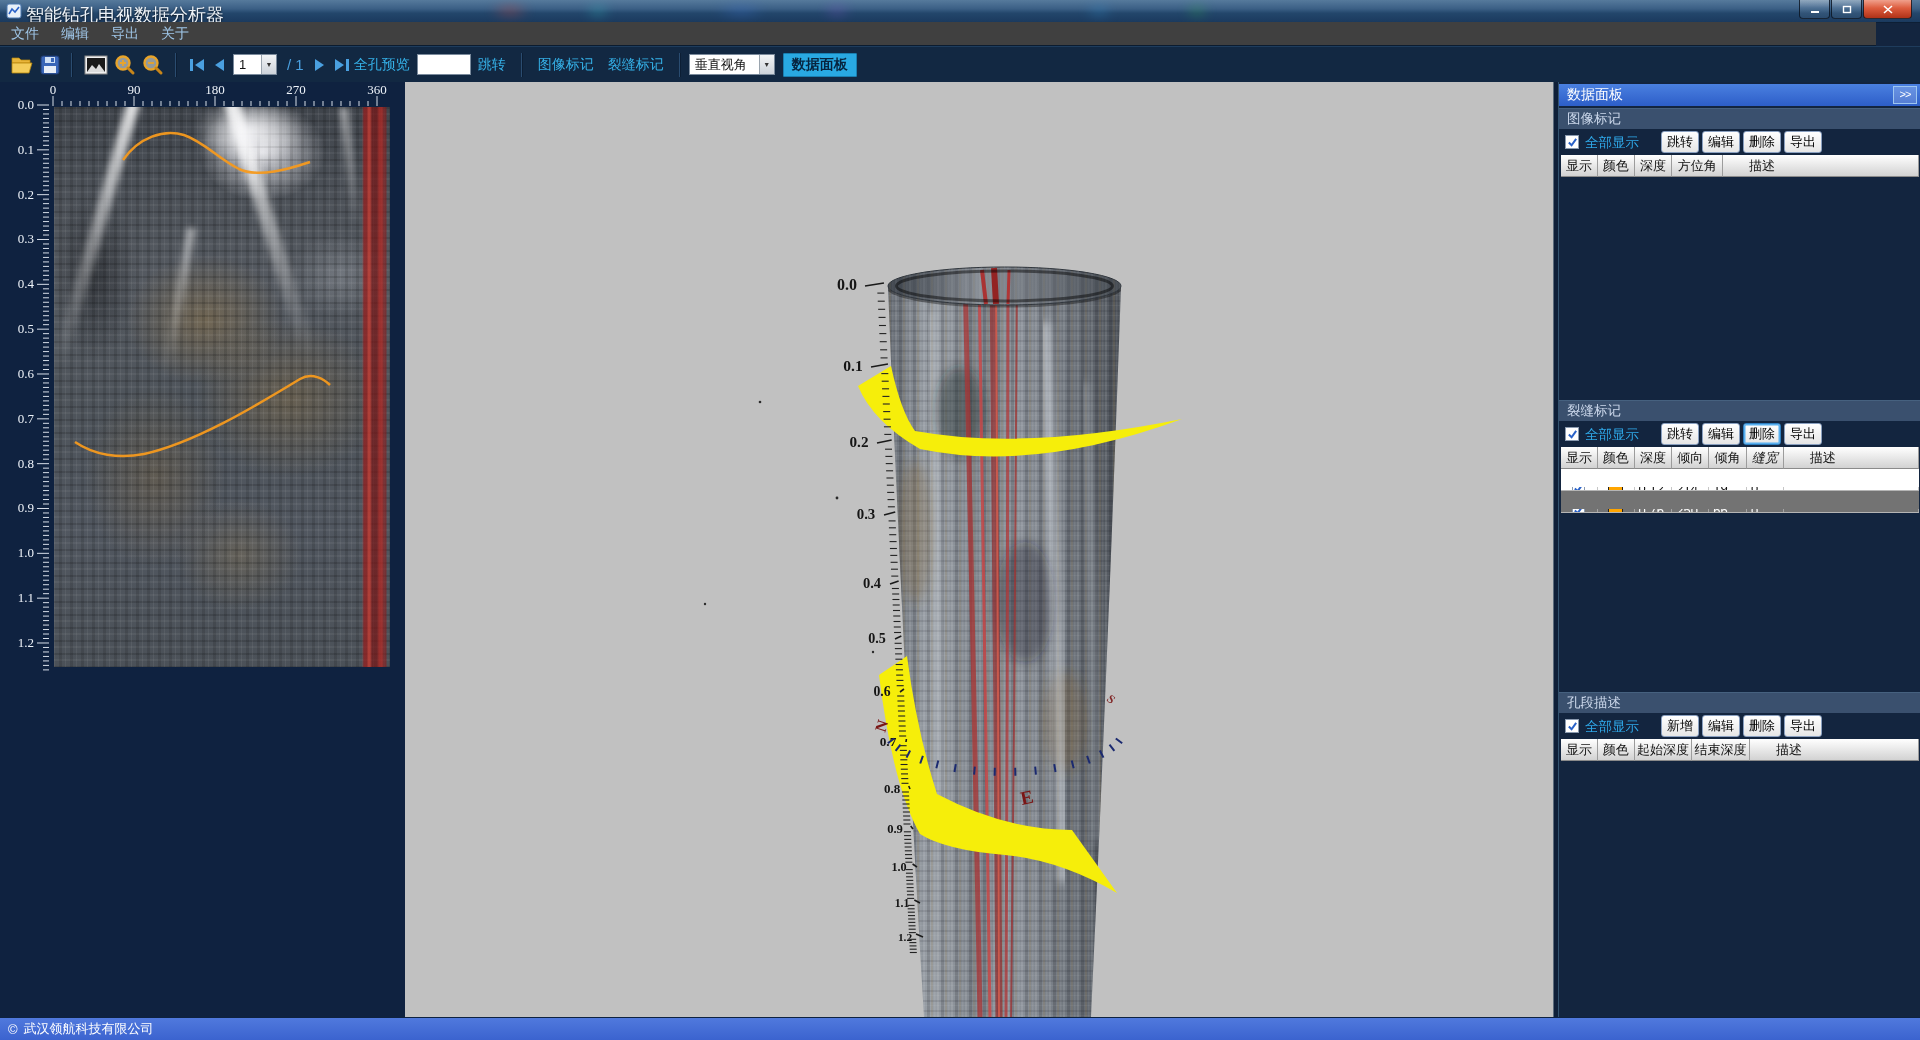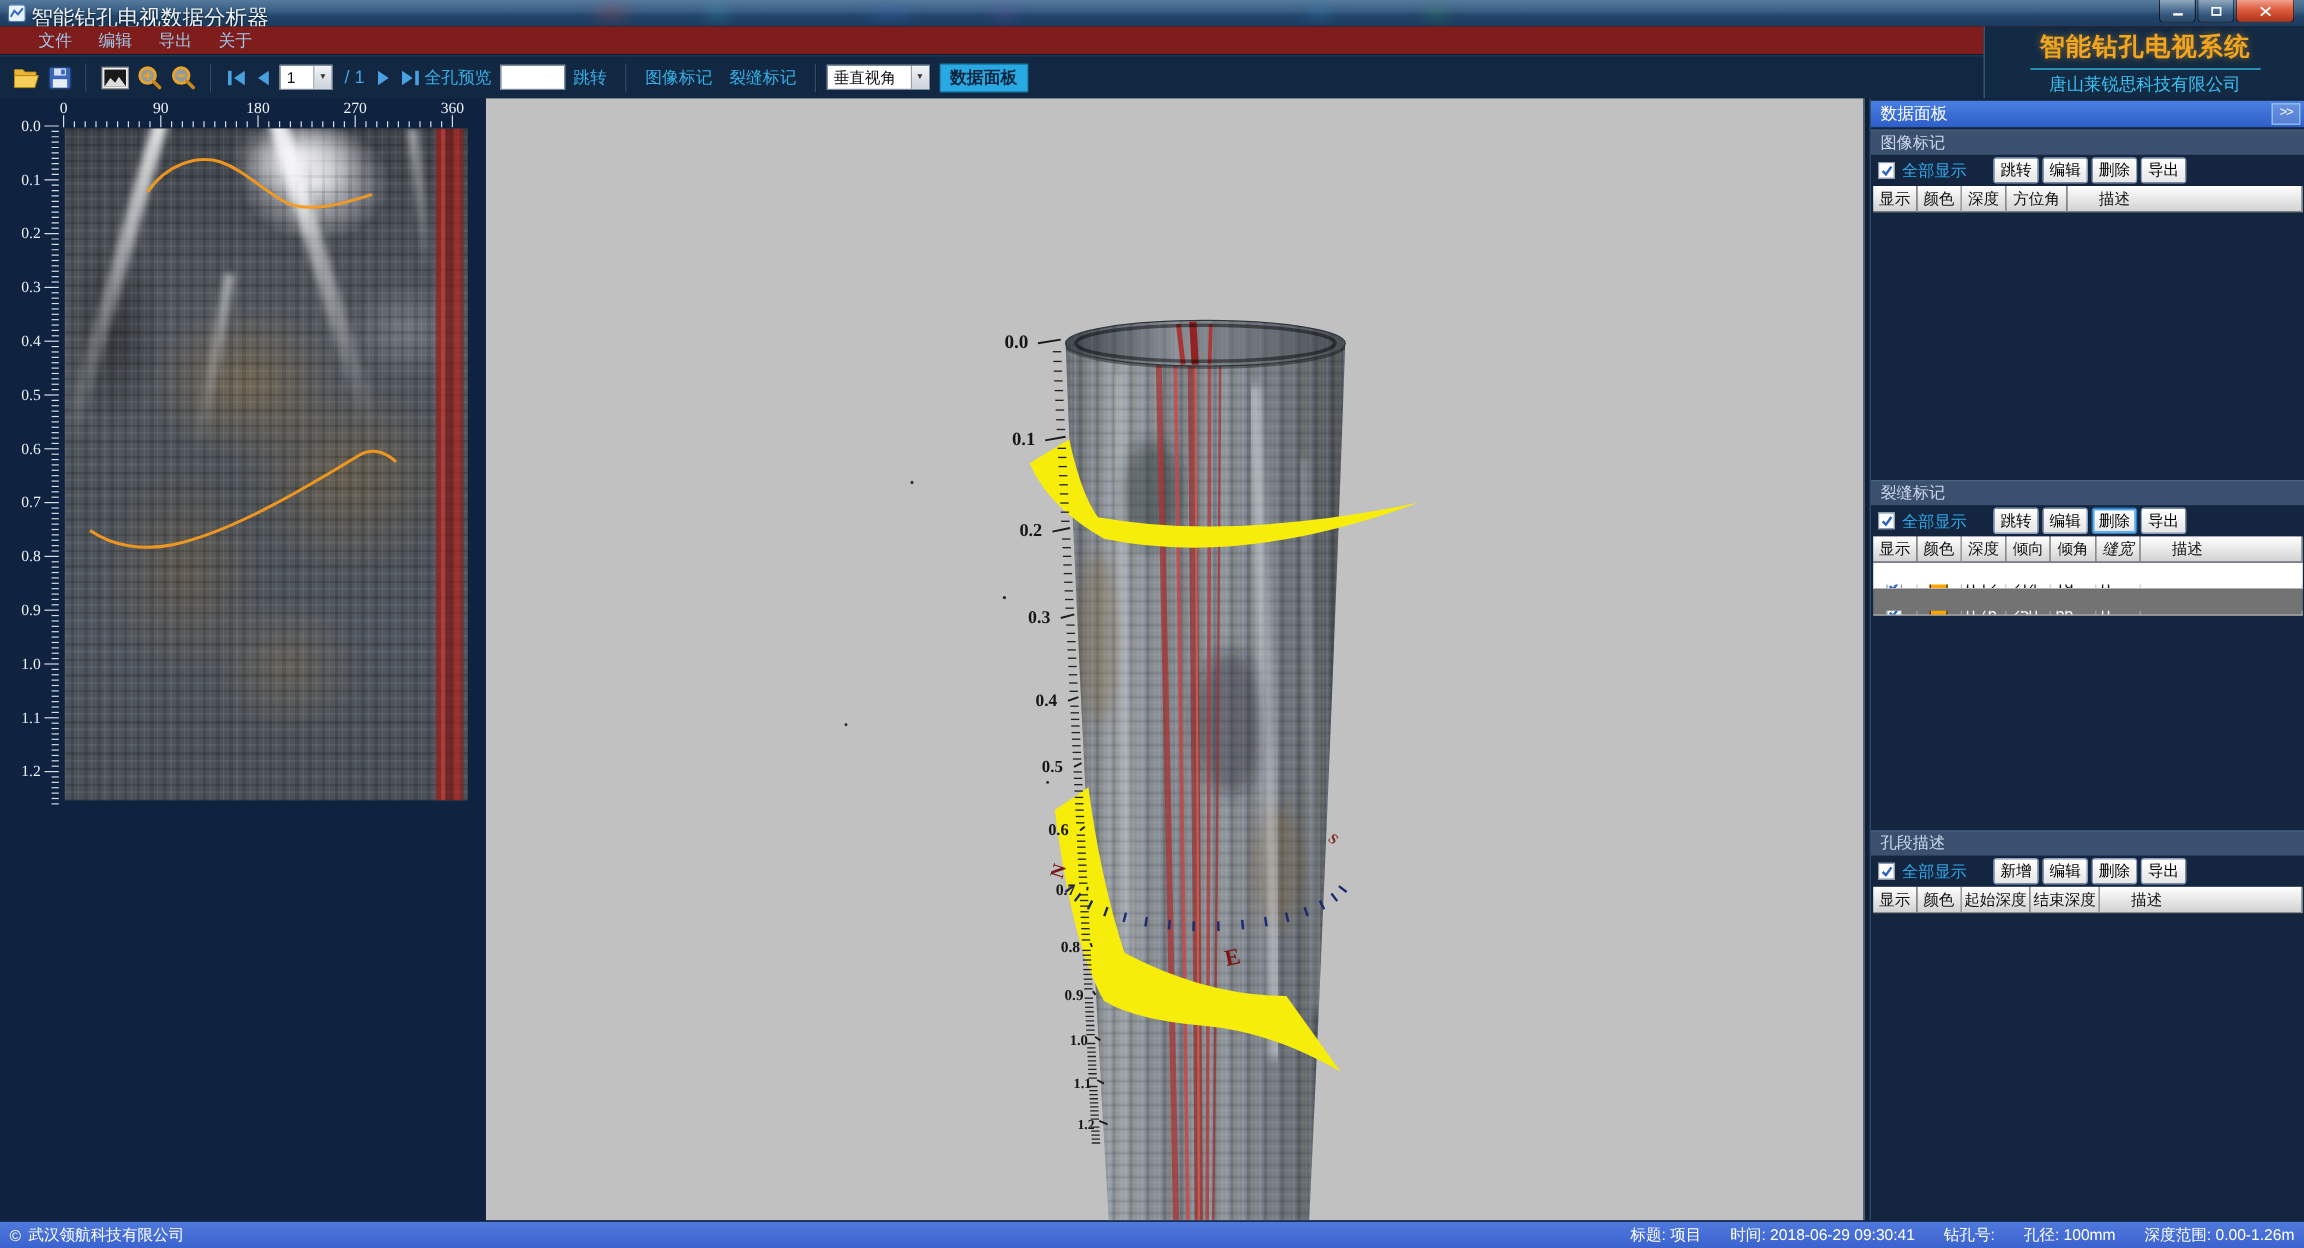--- a/index.html
+++ b/index.html
@@ -14,22 +14,22 @@
   .titlebar .title{position:absolute;left:26px;top:3px;font-size:18px;color:#eef3f8;
     text-shadow:0 1px 2px rgba(0,0,0,.8);}
   .app-icon{position:absolute;left:6px;top:3px;width:16px;height:16px;}
   .winbtns{position:absolute;top:0;right:8px;display:flex;}
   .winbtn{width:29px;height:18px;margin-left:1px;border:1px solid rgba(10,20,35,.85);border-top:none;
     border-radius:0 0 4px 4px;display:flex;align-items:center;justify-content:center;
     background:linear-gradient(180deg,rgba(255,255,255,.35),rgba(170,195,220,.15) 45%,rgba(80,110,140,.25));}
   .winbtn.close{width:47px;background:linear-gradient(180deg,#f0a08c,#dd5c3e 45%,#b03218);}
 
   
-  .menubar{position:absolute;left:0;top:22px;width:1876px;height:24px;background:#7f1d1d;
-    border-bottom:1px solid #0b1c30;display:flex;align-items:center;padding-left:21px;box-sizing:border-box;}
+  .menubar{position:absolute;left:0;top:22px;width:1876px;height:24px;background:#404040;
+    border-bottom:1px solid #0b1c30;display:flex;align-items:center;padding-left:0;box-sizing:border-box;}
   .menu-item{color:#9fc6e8;font-size:14px;padding:0 11px;cursor:default;}
   .toolbar{position:absolute;left:0;top:46px;width:1920px;height:36px;background:#122842;
     border-top:1px solid #1e3c5c;display:flex;align-items:center;padding-left:8px;box-sizing:border-box;}
   .tbtn{display:flex;align-items:center;justify-content:center;margin:0 3px;cursor:pointer;}
   .tsep{width:1px;height:24px;background:#2a4c70;border-right:1px solid #0c1e34;margin:0 8px;}
   .tlabel{color:#35b1e8;font-size:14px;margin:0 7px;cursor:pointer;white-space:nowrap;}
   .tslash{color:#4aa0e0;font-size:15px;margin:0 6px;}
   .combo{display:flex;align-items:center;background:#fff;border:1px solid #7a8a9c;height:21px;box-sizing:border-box;}
   .combo .ctext{font-size:13px;color:#111;padding:0 5px;flex:1;}
   .combo .carr{width:14px;height:100%;background:linear-gradient(180deg,#f2f4f6,#cdd3da);
@@ -247,24 +247,20 @@
     <span class="tlabel">图像标记</span>
     <span class="tlabel">裂缝标记</span>
     <span class="tsep"></span>
     <span class="combo" style="width:86px;">
       <span class="ctext">垂直视角</span>
       <span class="carr">▼</span>
     </span>
     <span class="panel-toggle" style="margin-left:8px;">数据面板</span>
   </div>
 
-  <div class="branding">
-    <div class="branding-title">智能钻孔电视系统</div>
-    <div class="branding-sub">唐山莱锐思科技有限公司</div>
-  </div>
 
   <div class="main">
 
     <div class="left-panel">
       <svg id="ruler-svg" width="405" height="935">
           <text x="53" y="12" text-anchor="middle" class="ruler-label">0</text>
           <text x="134" y="12" text-anchor="middle" class="ruler-label">90</text>
           <text x="215" y="12" text-anchor="middle" class="ruler-label">180</text>
           <text x="296" y="12" text-anchor="middle" class="ruler-label">270</text>
           <text x="377" y="12" text-anchor="middle" class="ruler-label">360</text>
@@ -826,21 +822,14 @@
         <div class="sec-body"></div>
       </div>
     </div>
   </div>
 
   <div class="statusbar">
     <div class="sb-left">
       <span>©</span>
       <span>武汉领航科技有限公司</span>
     </div>
-    <div id="status-fields">
-        <span class="status-field">标题: 项目</span>
-        <span class="status-field">时间: 2018-06-29 09:30:41</span>
-        <span class="status-field">钻孔号:</span>
-        <span class="status-field">孔径: 100mm</span>
-        <span class="status-field">深度范围: 0.00-1.26m</span>
-      </div>
   </div>
 </div>
 
 </body></html>

